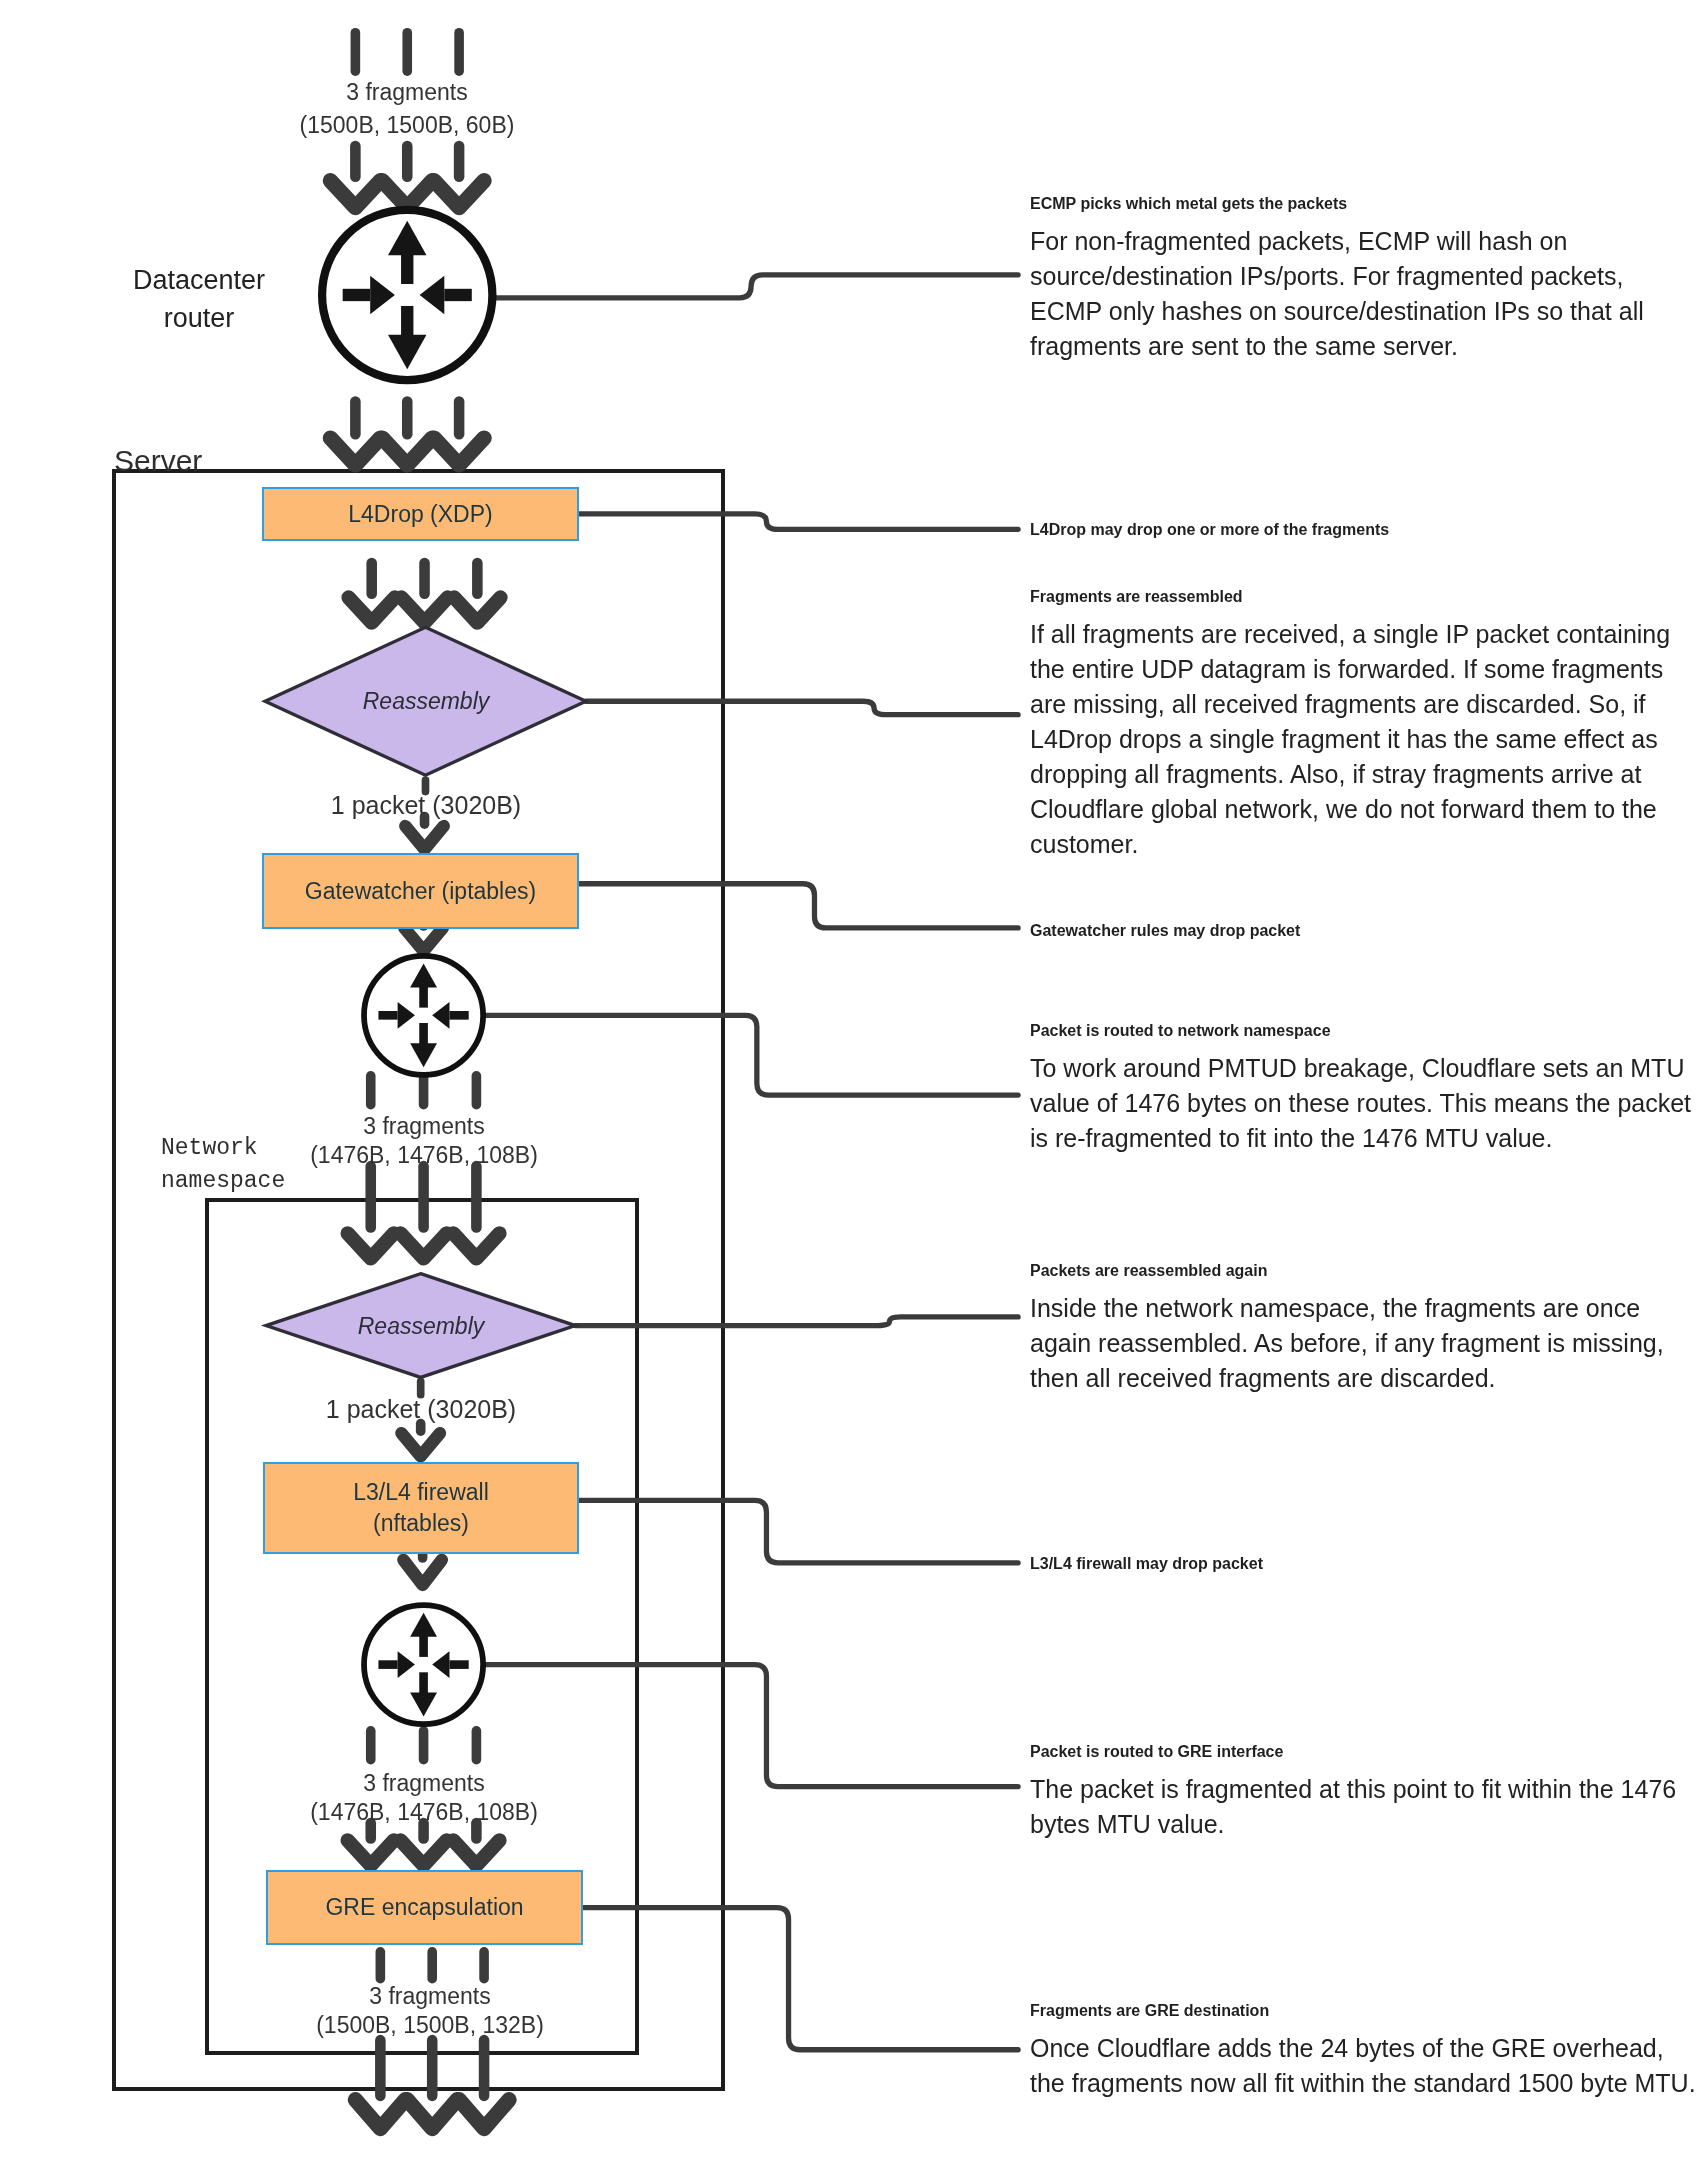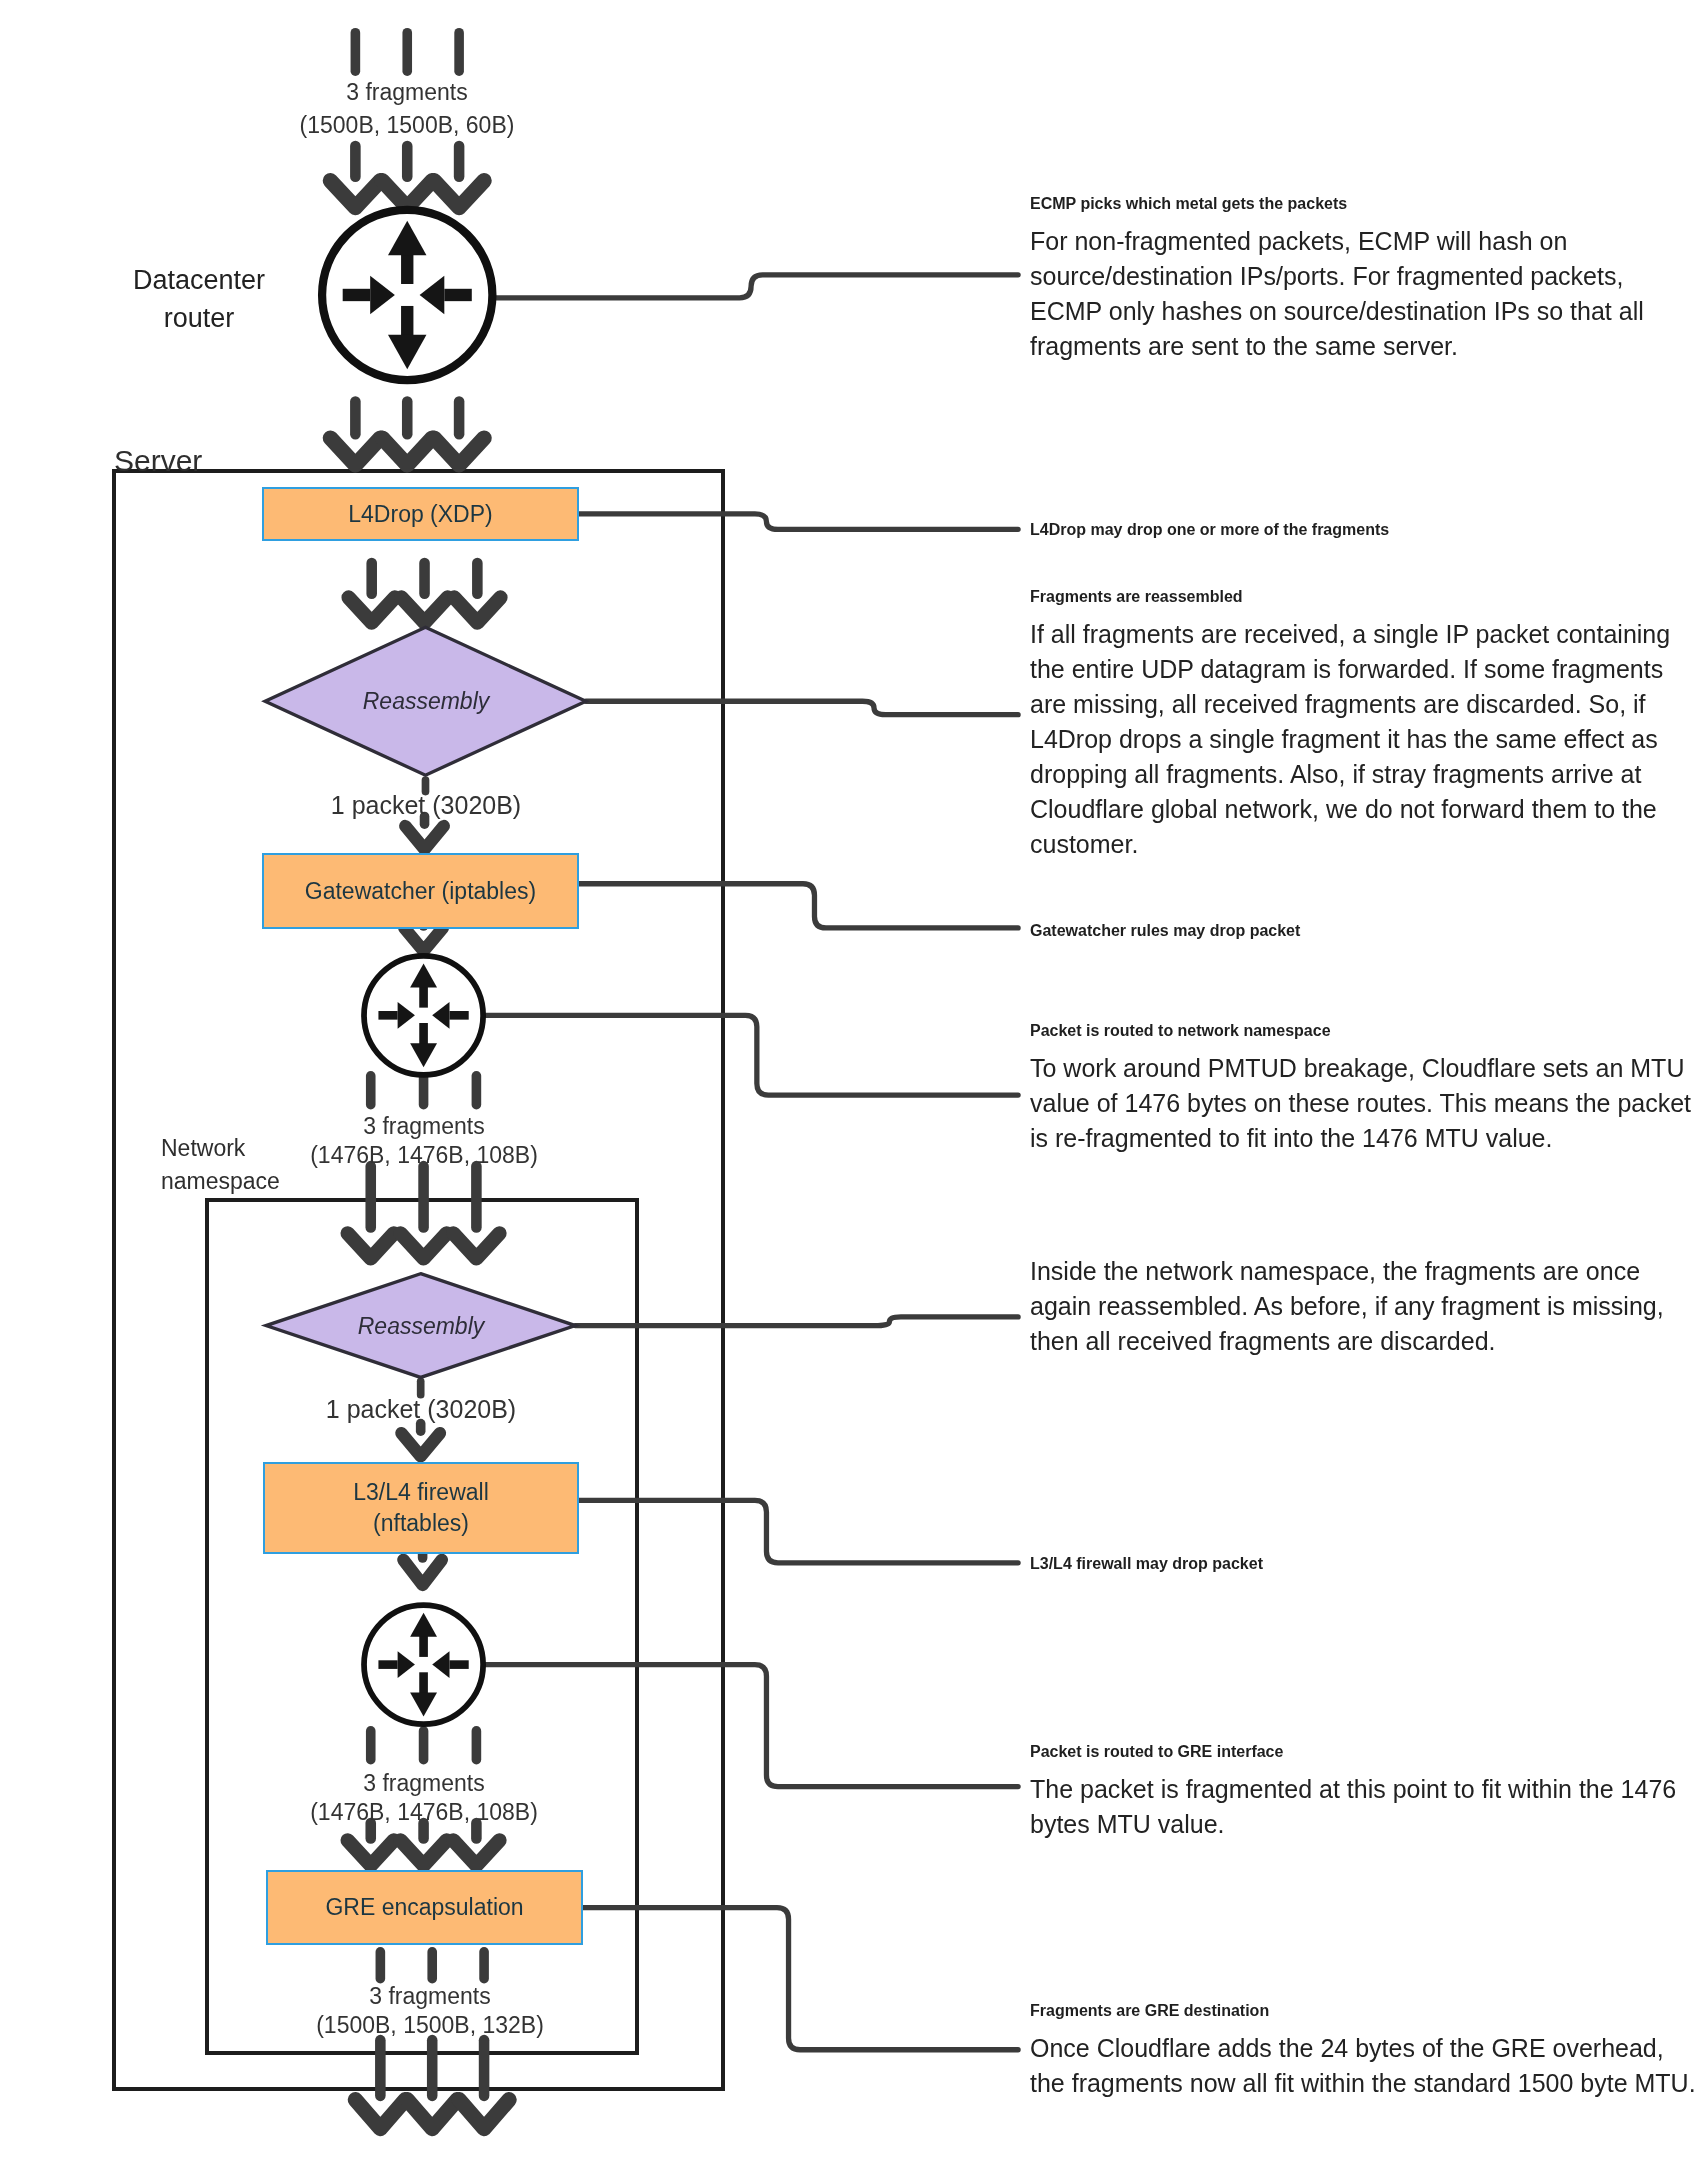--- a/index.html
+++ b/index.html
@@ -22,21 +22,21 @@
   .flowtext{
     position:absolute;z-index:3;transform:translate(-50%,-50%);
     font-size:23px;color:#333333;white-space:nowrap;text-align:center;
   }
   .packettext{font-size:25px;}
   .sideLabel{position:absolute;z-index:3;font-size:30px;color:#2e2e2e;}
   .dcLabel{
     position:absolute;z-index:3;width:192px;text-align:center;
     font-size:27px;line-height:38px;color:#222222;
   }
-  .nsLabel{position:absolute;z-index:3;width:154px;font-size:23px;line-height:33px;color:#2e2e2e;}
+  .nsLabel{position:absolute;z-index:3;width:154px;font-size:23px;line-height:33px;color:#2e2e2e;font-family:Liberation Mono, monospace;}
   .ann{position:absolute;left:1030px;width:672px;z-index:3;color:#222222;}
   .ann h3{margin:0;font-size:16px;font-weight:700;line-height:37px;color:#1f1f1f;}
   .ann p{margin:1.9px 0 0 0;font-size:25px;font-weight:400;line-height:35px;}
 </style>
 </head>
 <body>
 
 <div class="canvas">
 
   <div class="frame" style="left:112px;top:469px;width:613px;height:1622px;"></div>
@@ -222,20 +222,21 @@
     <p>If all fragments are received, a single IP packet containing the entire UDP datagram is forwarded. If some fragments are missing, all received fragments are discarded. So, if L4Drop drops a single fragment it has the same effect as dropping all fragments. Also, if stray fragments arrive at Cloudflare global network, we do not forward them to the customer.</p>
   </div>
   <div class="ann" style="top:912px">
     <h3>Gatewatcher rules may drop packet</h3>
   </div>
   <div class="ann" style="top:1012px">
     <h3>Packet is routed to network namespace</h3>
     <p>To work around PMTUD breakage, Cloudflare sets an MTU value of 1476 bytes on these routes. This means the packet is re-fragmented to fit into the 1476 MTU value.</p>
   </div>
   <div class="ann" style="top:1252px">
+    <h3>Packets are reassembled again</h3>
     <p>Inside the network namespace, the fragments are once again reassembled. As before, if any fragment is missing, then all received fragments are discarded.</p>
   </div>
   <div class="ann" style="top:1545px">
     <h3>L3/L4 firewall may drop packet</h3>
   </div>
   <div class="ann" style="top:1733px">
     <h3>Packet is routed to GRE interface</h3>
     <p>The packet is fragmented at this point to fit within the 1476 bytes MTU value.</p>
   </div>
   <div class="ann" style="top:1992px">

